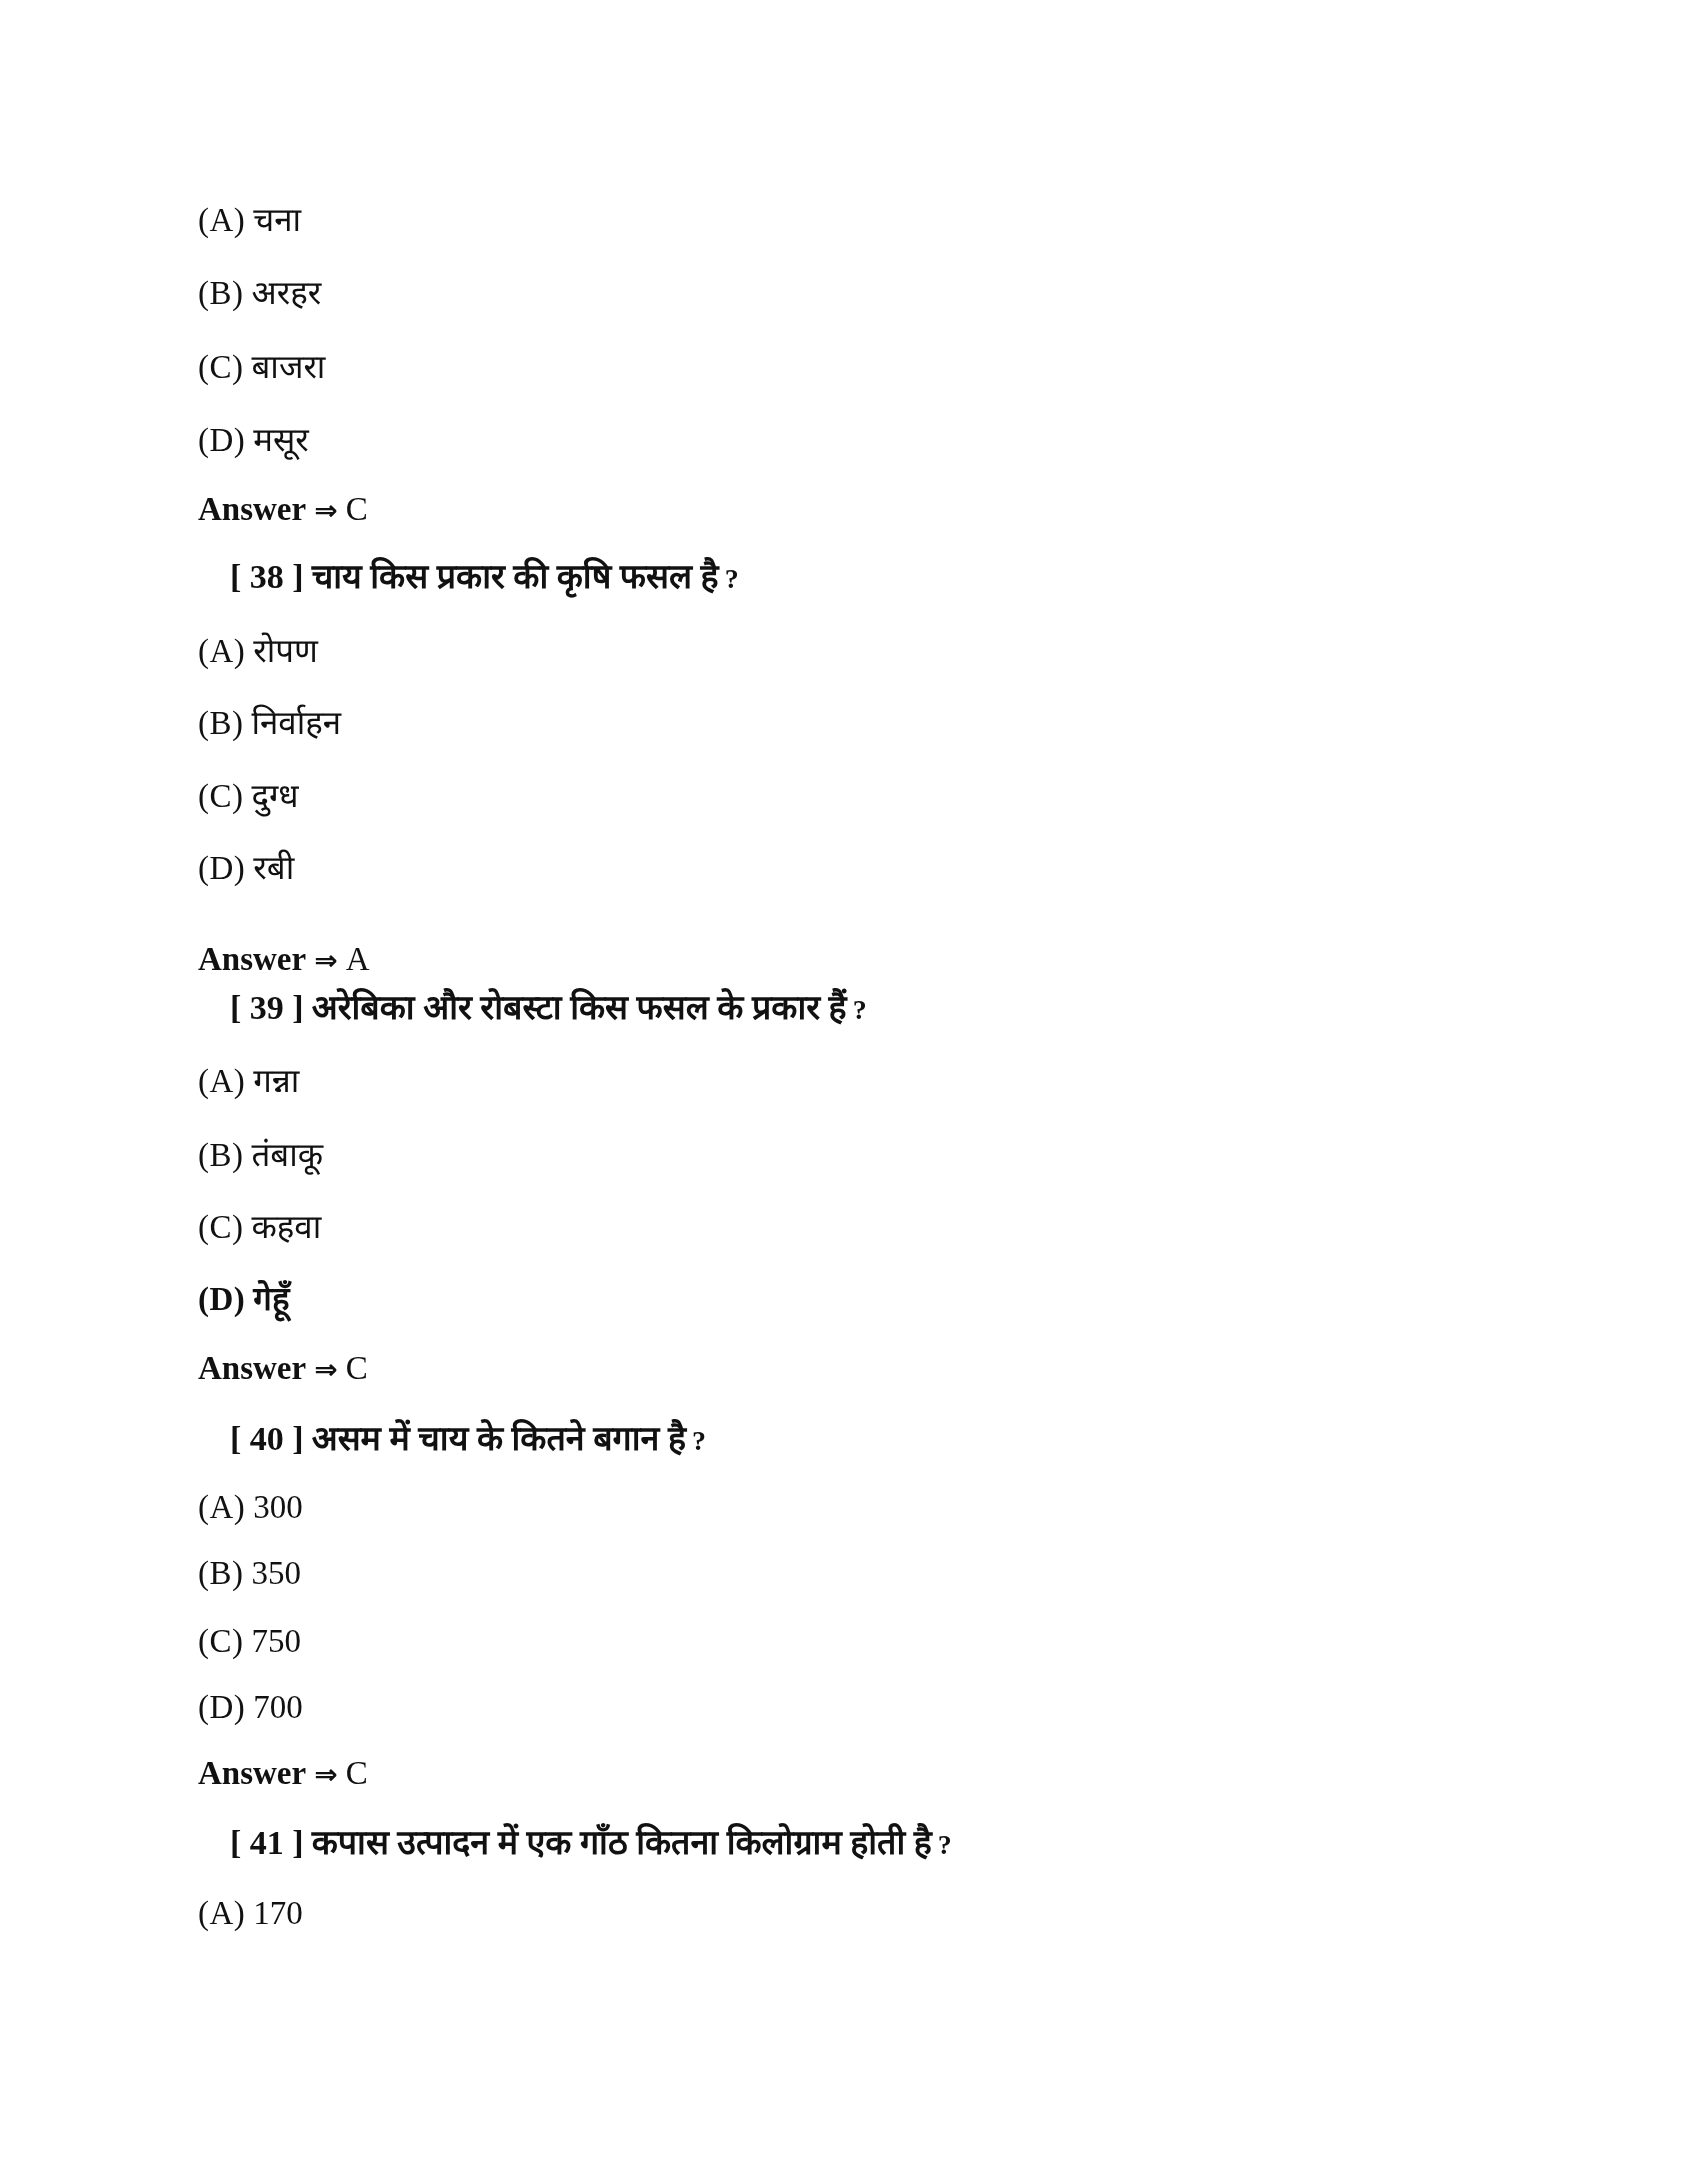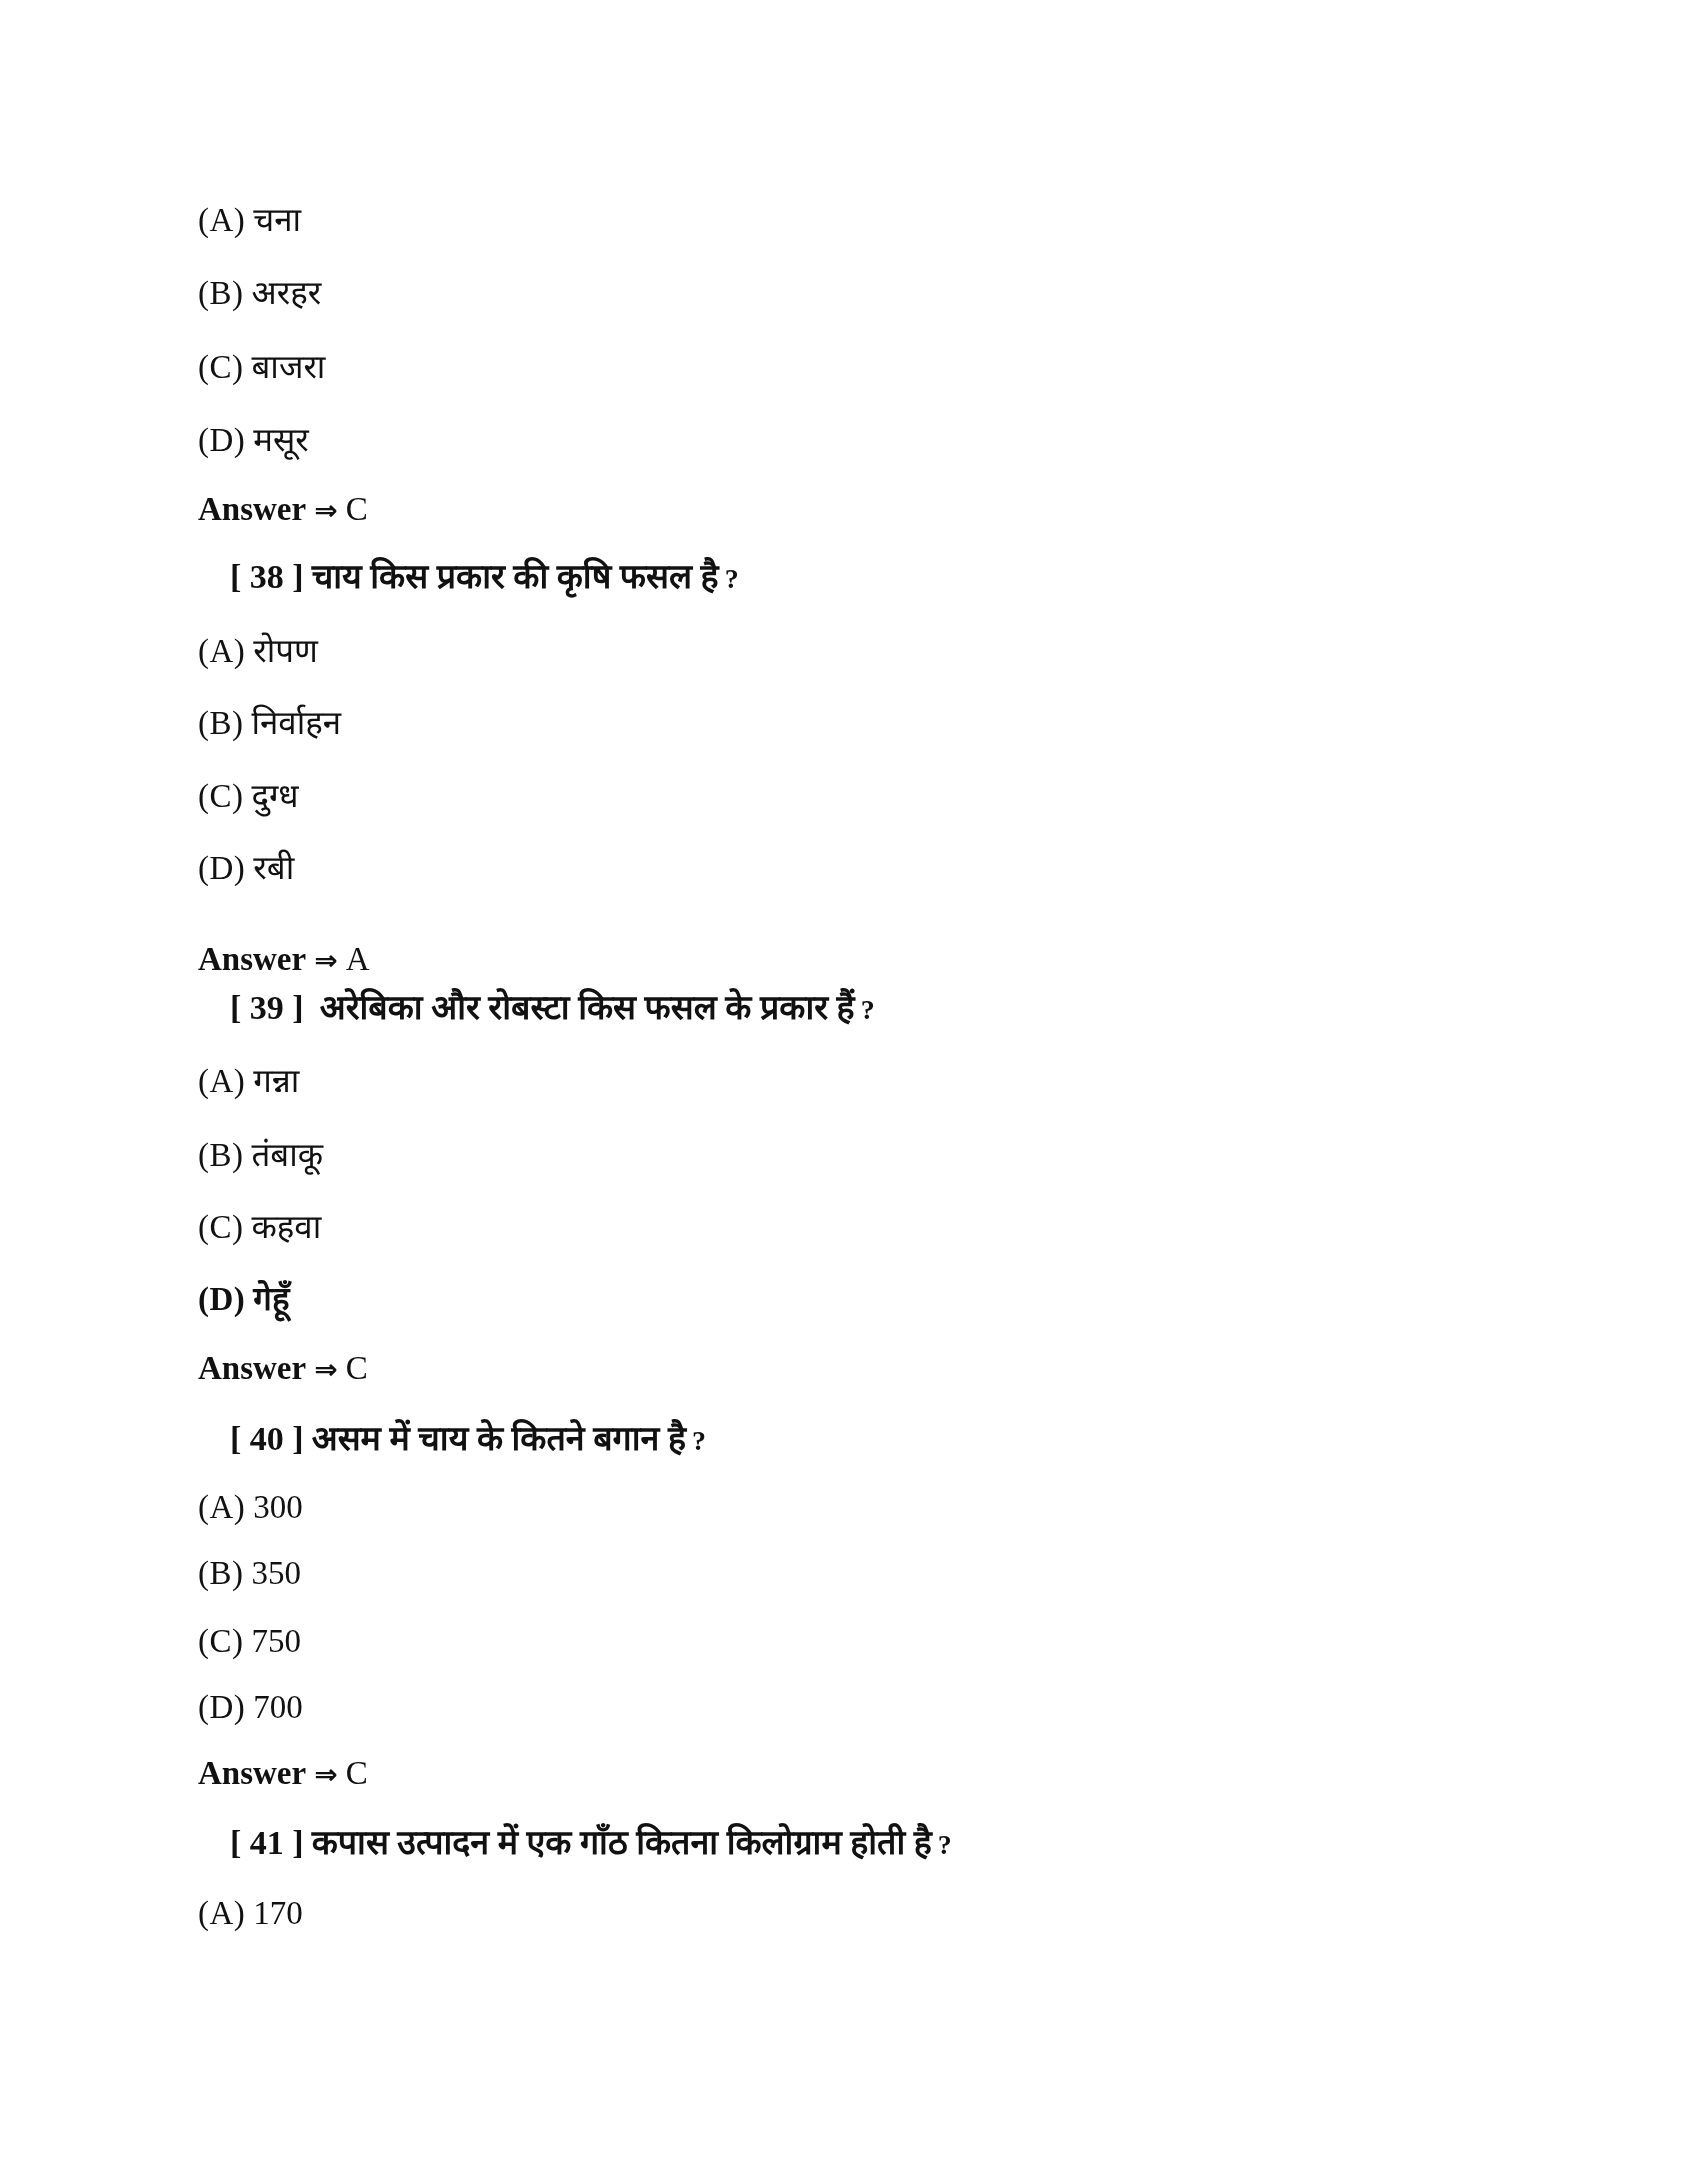--- a/index.html
+++ b/index.html
@@ -101,21 +101,21 @@
     <span class="label">(C)</span><span class="text">दुग्ध</span>
   </div>
   <div class="line option" style="top:848px;">
     <span class="label">(D)</span><span class="text">रबी</span>
   </div>
   <div class="line answer" style="top:919px;margin-top:20px;">
     <span class="answer-word">Answer</span><span class="arrow">⇒</span><span>A</span>
   </div>
 
   <div class="line question" style="top:988px;">
-    <span class="qnum">[ 39 ]</span><span class="qtext" style="margin-left:16px;">अरेबिका और रोबस्टा किस फसल के प्रकार हैं</span><span class="qmark">?</span>
+    <span class="qnum">[ 39 ]</span><span class="qtext" style="margin-left:8px;">अरेबिका और रोबस्टा किस फसल के प्रकार हैं</span><span class="qmark">?</span>
   </div>
   <div class="line option" style="top:1061px;">
     <span class="label">(A)</span><span class="text">गन्ना</span>
   </div>
   <div class="line option" style="top:1135px;">
     <span class="label">(B)</span><span class="text">तंबाकू</span>
   </div>
   <div class="line option" style="top:1207px;">
     <span class="label">(C)</span><span class="text">कहवा</span>
   </div>

